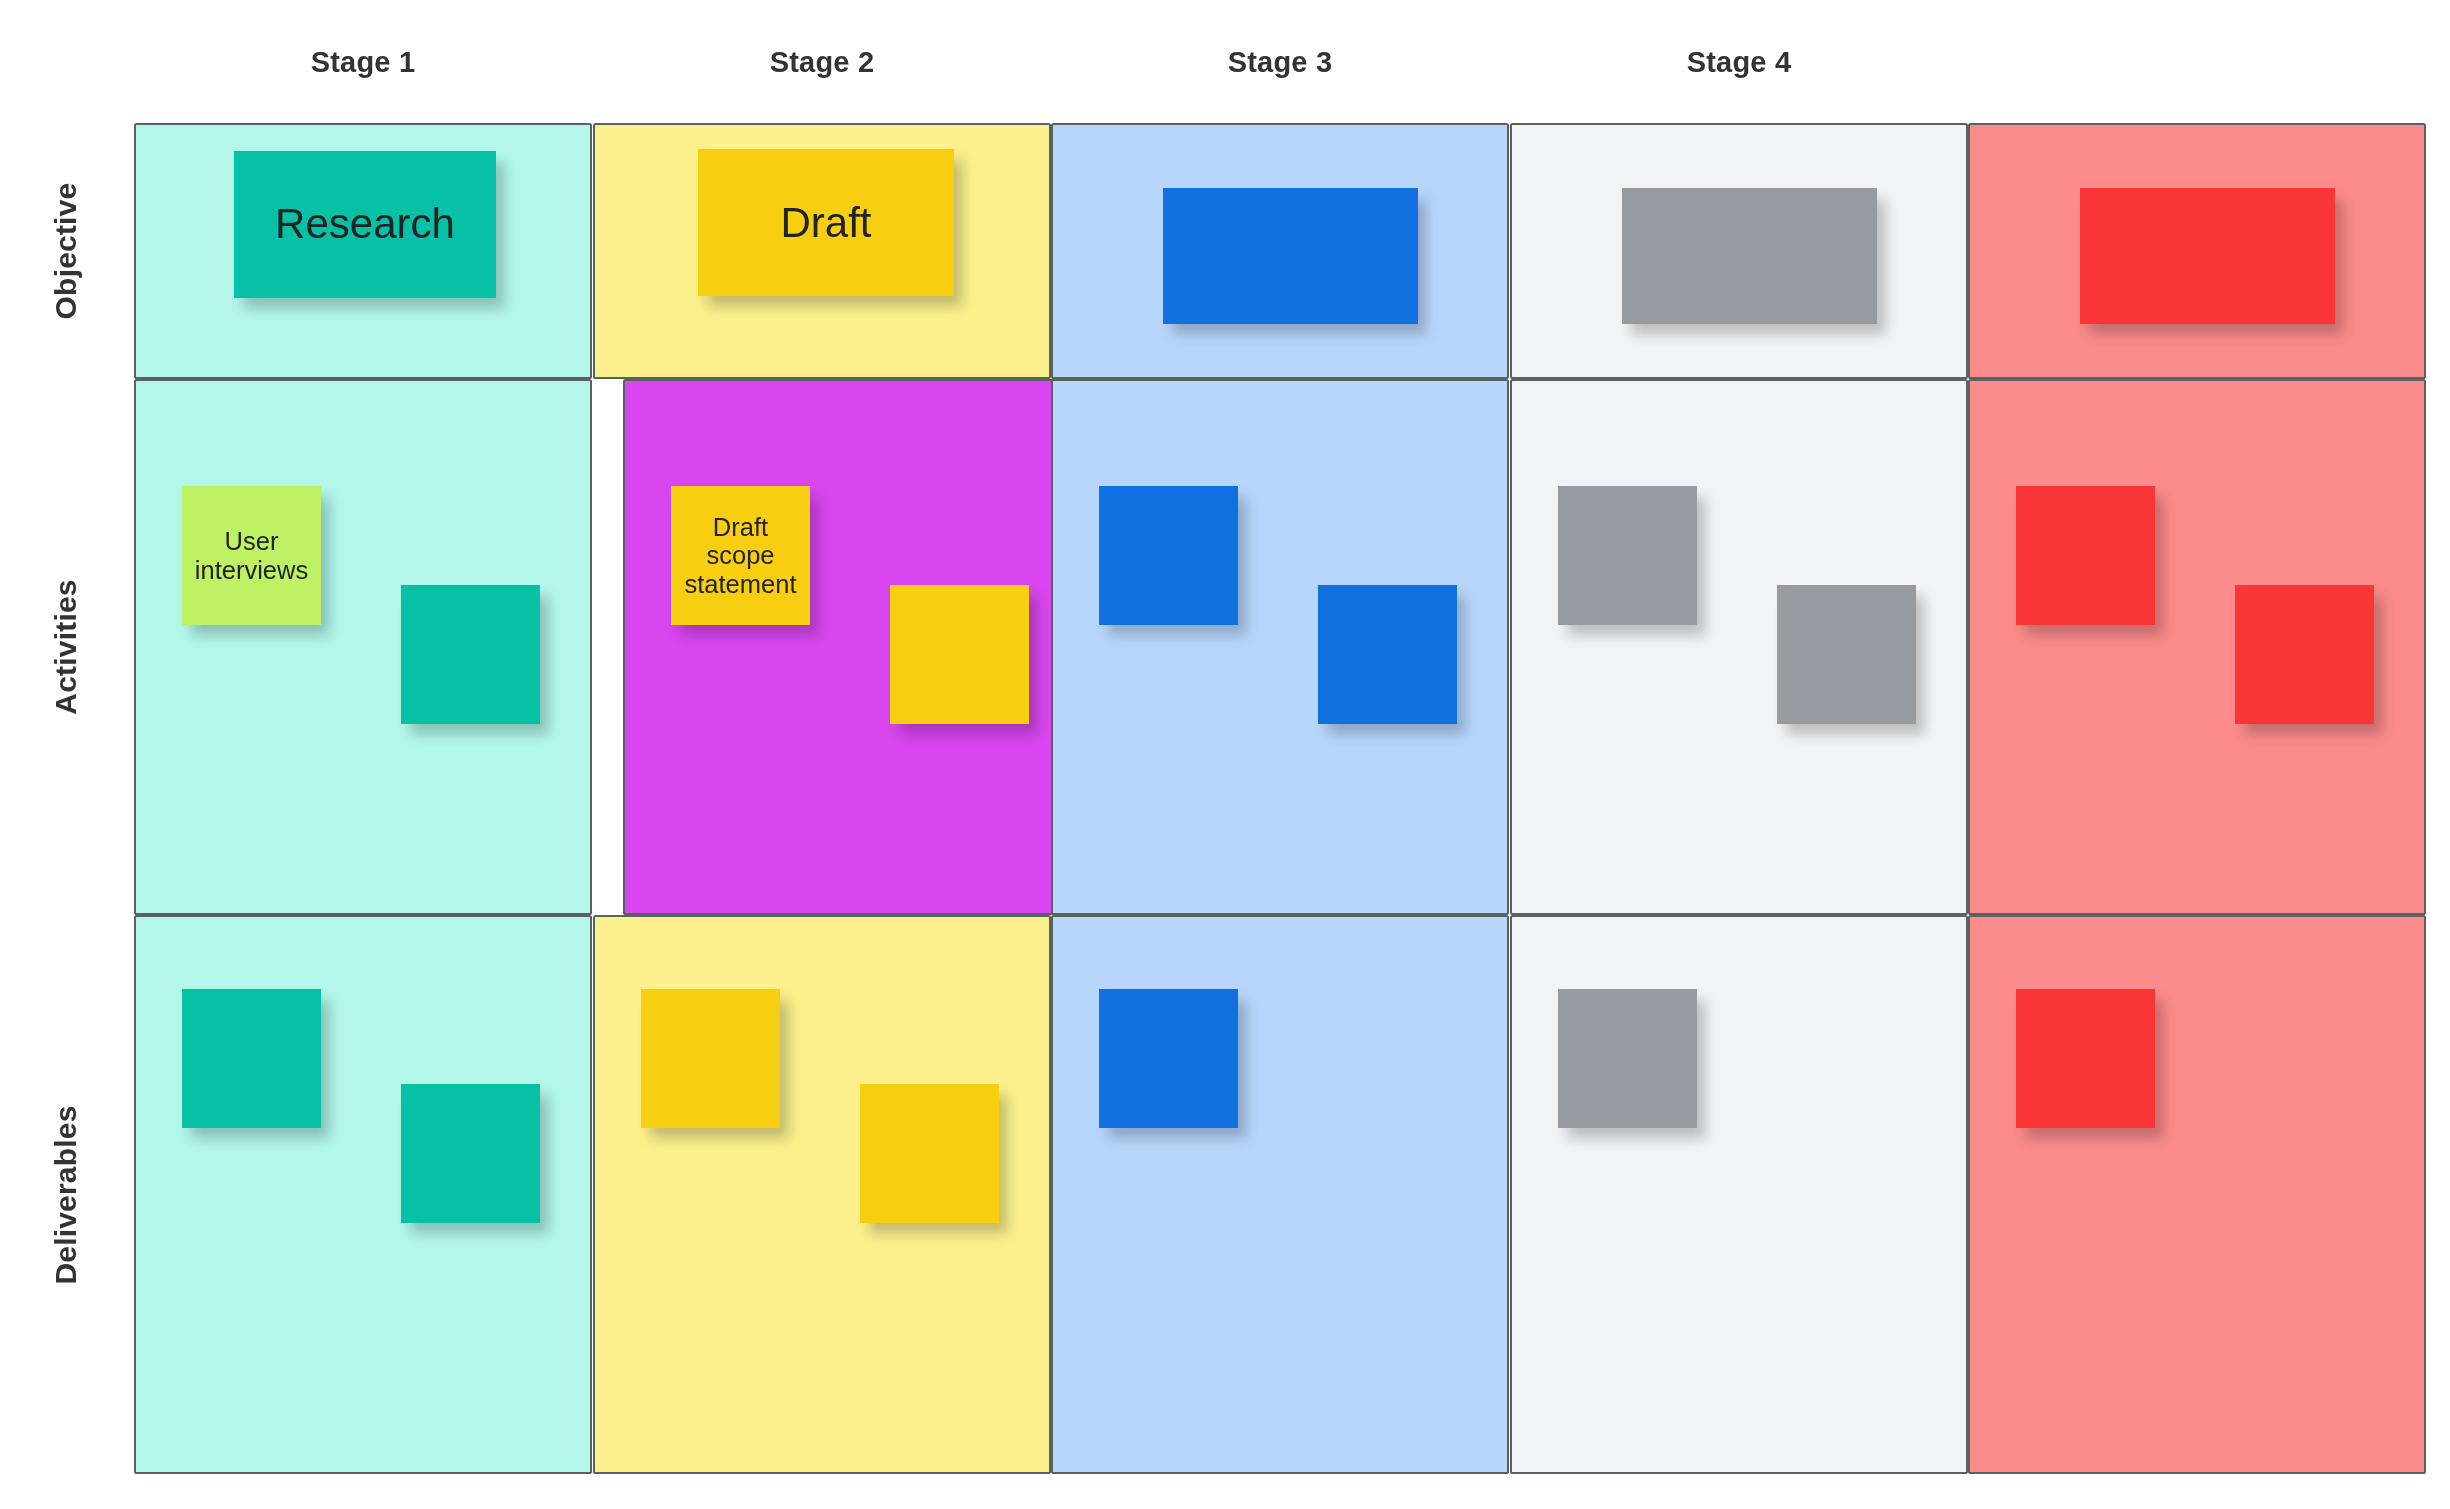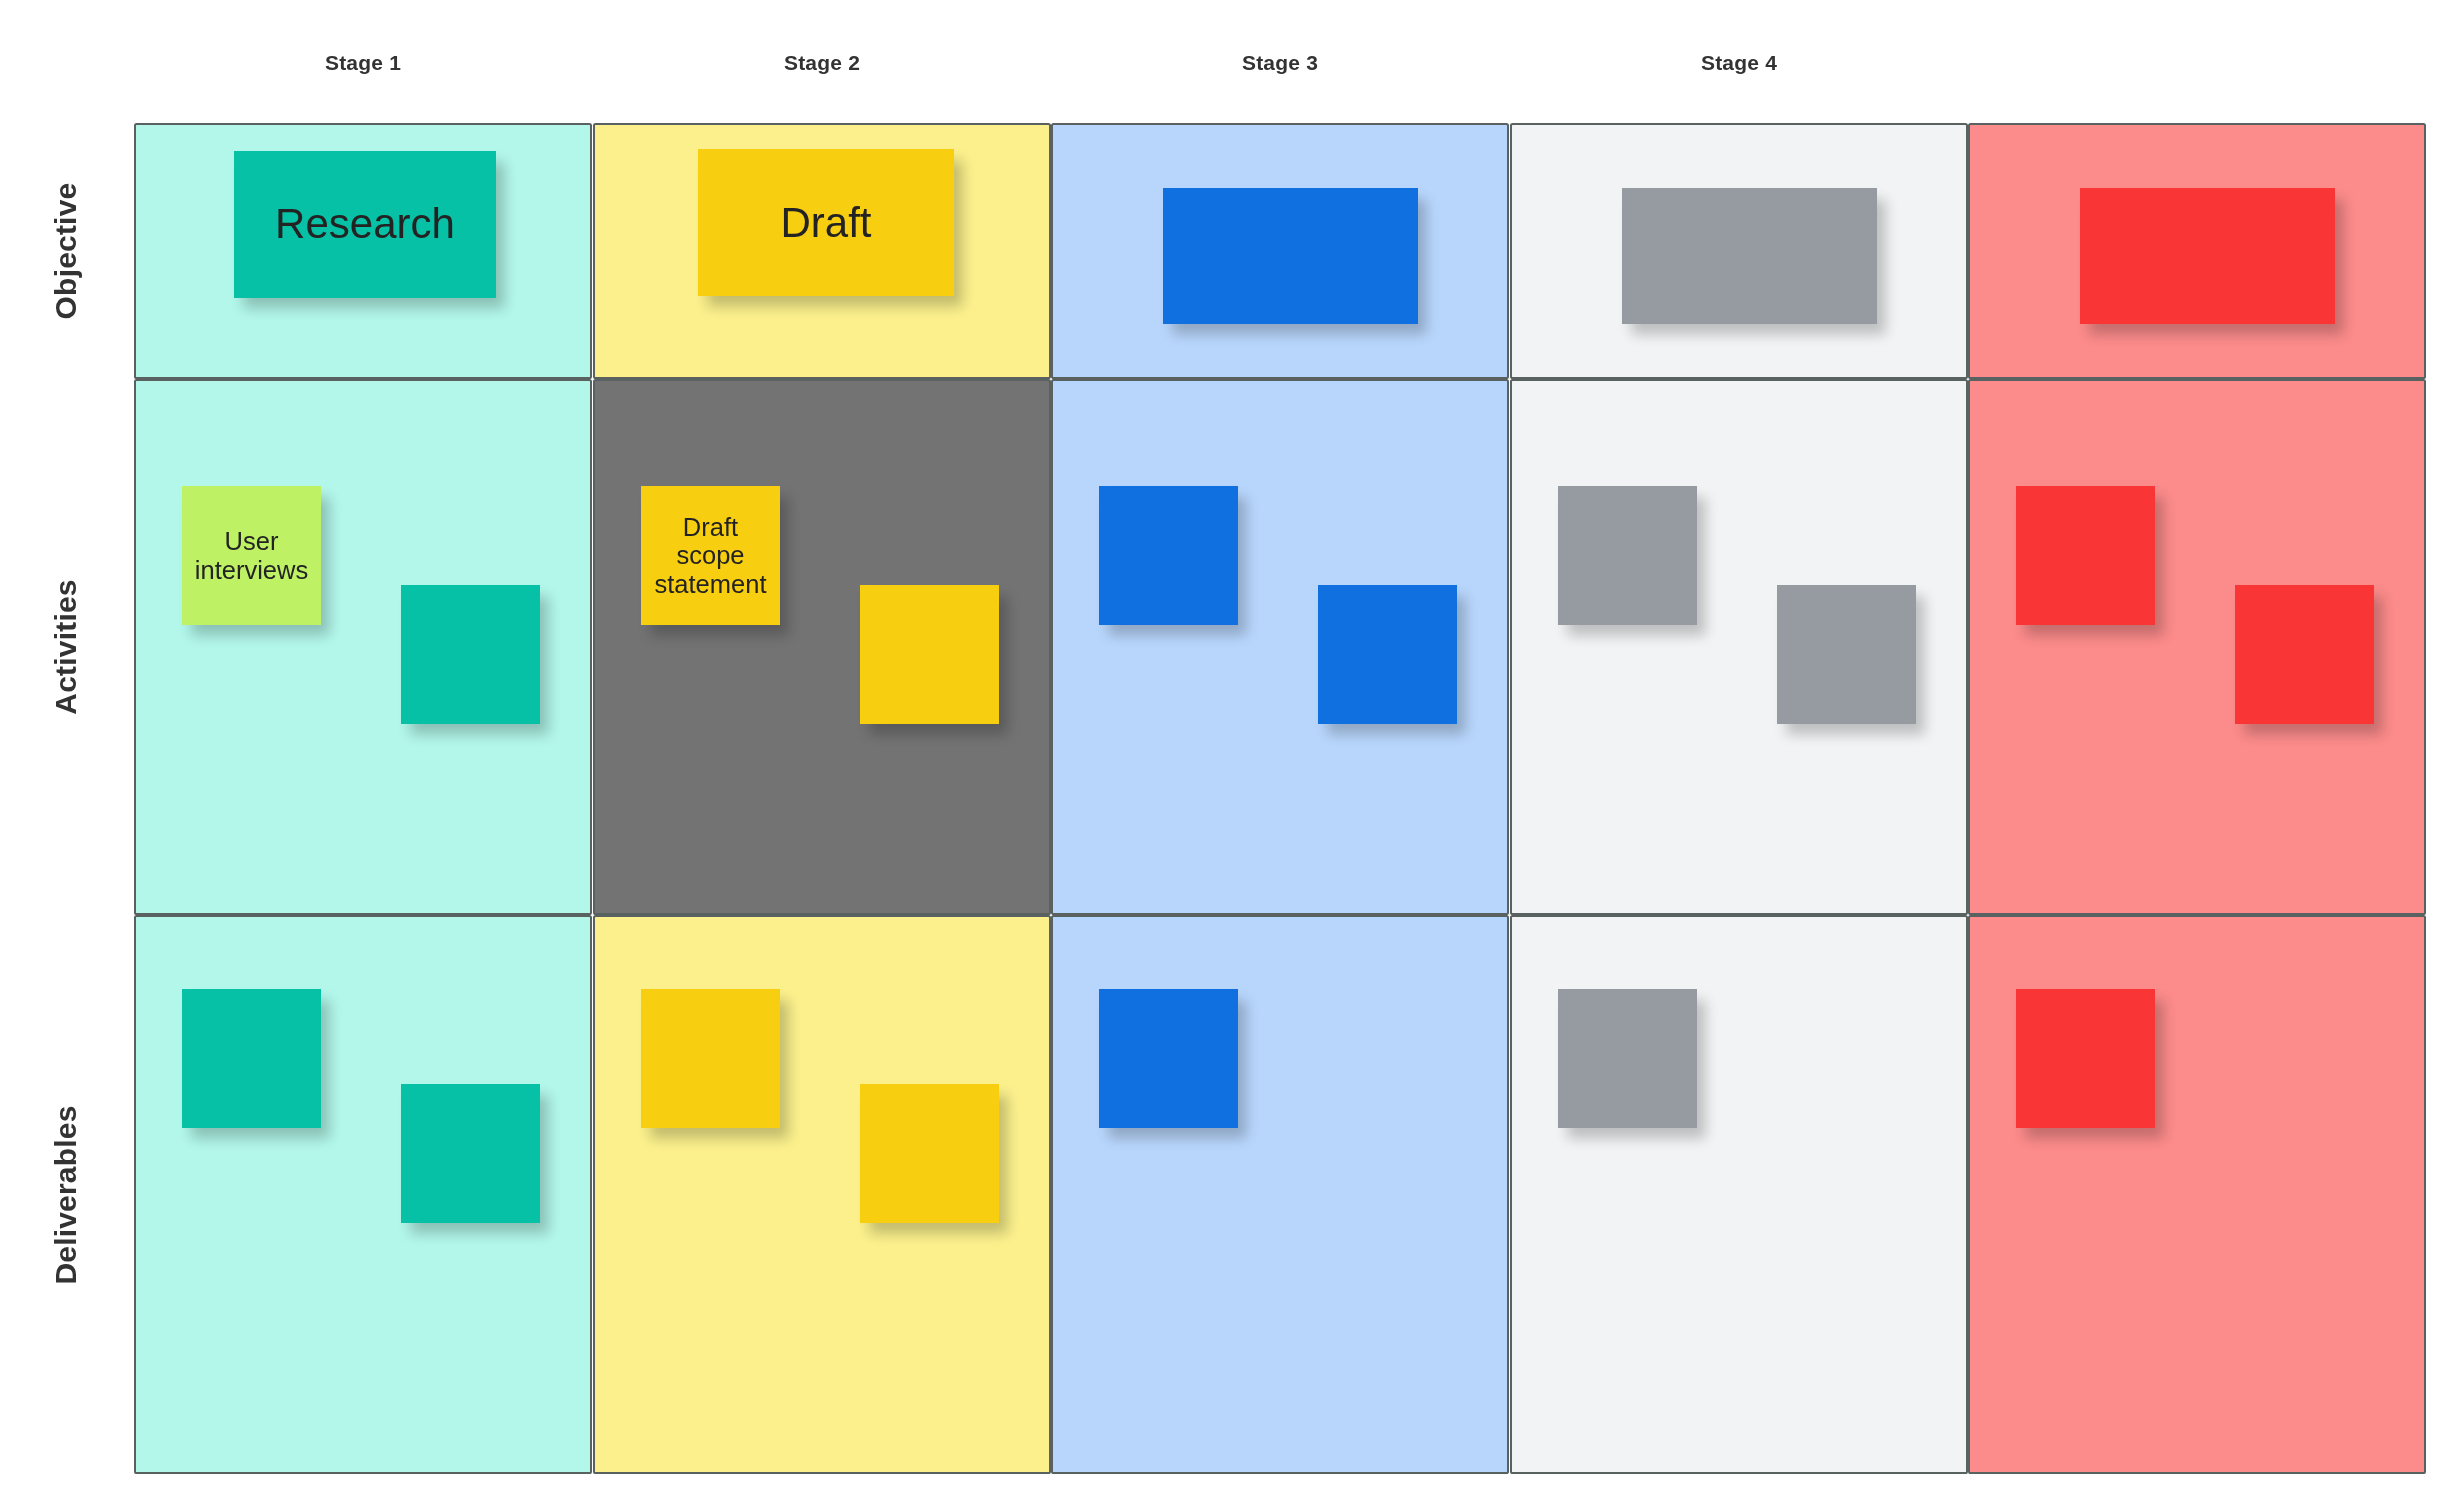--- a/index.html
+++ b/index.html
@@ -18,21 +18,21 @@
     background: #ffffff;
   }
 
   
   .col-header {
     position: absolute;
     top: 37px;
     height: 51px;
     line-height: 51px;
     text-align: center;
-    font-size: 21px;
+    font-size: 29px;
     font-weight: bold;
     color: #333333;
     letter-spacing: 0.2px;
     white-space: nowrap;
   }
 
   
   .row-label-wrap {
     position: absolute;
     left: 0px;
@@ -135,21 +135,21 @@
 
   <div class="grid-cell" style="left:134px; top:379px; width:458px; height:536px; background:#B2F7EA;">
     <div class="sticky small-label" style="left:46px; top:105px; width:139px; height:139px; background:#bef264;">
       <span>User interviews</span>
     </div>
     <div class="sticky small-label" style="left:265px; top:204px; width:139px; height:139px; background:#06C1A5;">
       <span></span>
     </div>
   </div>
 
-  <div class="grid-cell" style="left:593px; top:379px; width:458px; height:536px; background:#737373;">
+  <div class="grid-cell" style="left:623px; top:379px; width:458px; height:536px; background:#d946ef;">
     <div class="sticky small-label" style="left:46px; top:105px; width:139px; height:139px; background:#F8CE10;">
       <span>Draft scope statement</span>
     </div>
     <div class="sticky small-label" style="left:265px; top:204px; width:139px; height:139px; background:#F8CE10;">
       <span></span>
     </div>
   </div>
 
   <div class="grid-cell" style="left:1051px; top:379px; width:458px; height:536px; background:#B8D6FC;">
     <div class="sticky small-label" style="left:46px; top:105px; width:139px; height:139px; background:#1070E0;">

